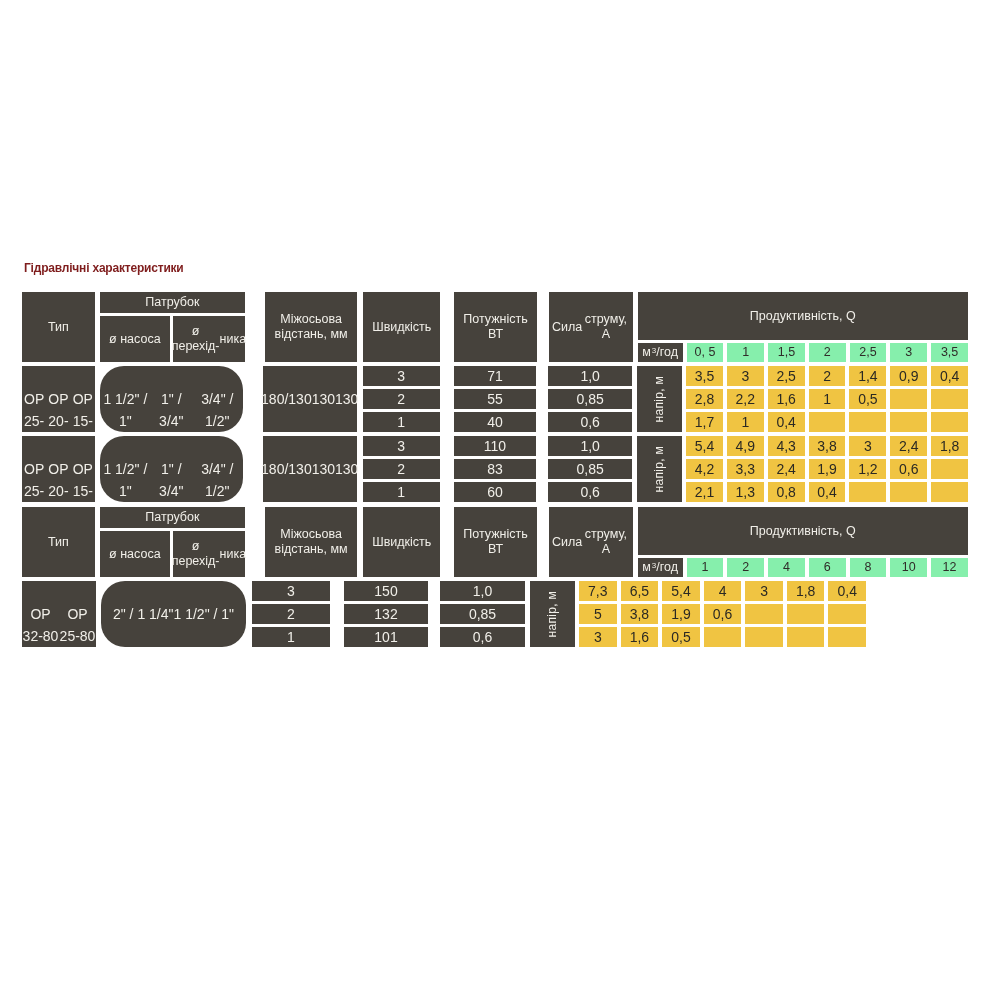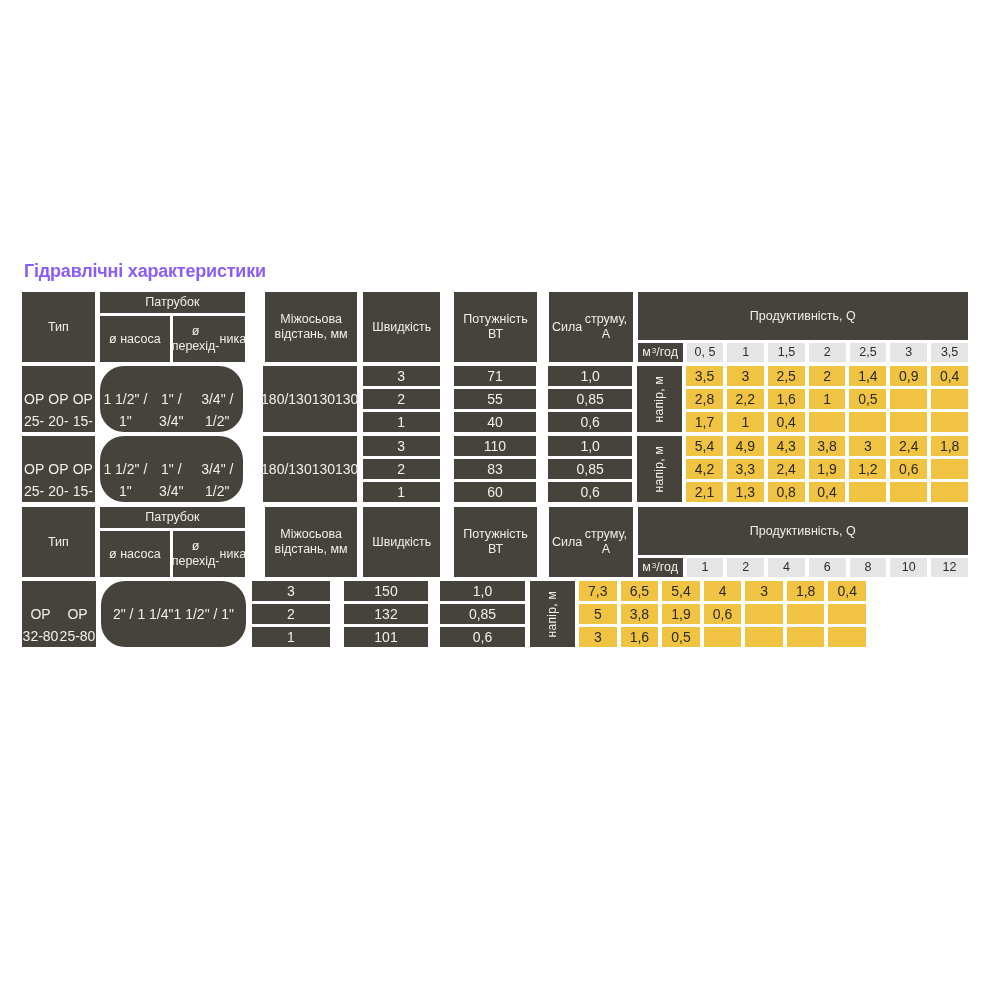--- a/index.html
+++ b/index.html
@@ -4,21 +4,21 @@
 <style>
   html,body{margin:0;padding:0;}
   body{
     width:1000px;height:1000px;background:#ffffff;
     font-family:"Liberation Sans","DejaVu Sans",sans-serif;
     -webkit-font-smoothing:antialiased;
   }
   .page{position:relative;width:1000px;height:1000px;background:#ffffff;overflow:hidden;}
   .title{
     position:absolute;left:24px;top:261px;
-    font-size:18px;font-weight:bold;color:#8b5cf6;letter-spacing:-0.2px;
+    font-size:12px;font-weight:bold;color:#7f1d1d;letter-spacing:-0.2px;
   }
   .tables{position:absolute;left:22px;top:292px;width:946px;}
 
   
   .cell{
     background:#46423c;color:#f1efe9;
     display:flex;align-items:center;justify-content:center;
     text-align:center;box-sizing:border-box;
     font-size:13px;line-height:15px;
   }
@@ -52,21 +52,21 @@
   .branch-group{display:flex;flex-direction:column;}
   .branch-top{height:21px;}
   .branch-sub{display:flex;height:46px;margin-top:3px;}
   .branch-sub .cell{height:46px;}
   .hdr .full{height:70px;padding:0 3px;}
   .prod-group{display:flex;flex-direction:column;}
   .prod-top{height:48px;}
   .prod-ticks{display:flex;height:19px;margin-top:3px;}
   .flow-label{width:45px;font-size:11.5px;}
   .flow-label sup{font-size:8px;line-height:8px;margin:0 0 4px 1px;}
-  .tick{flex:1;margin-left:4px;background:#e5e5e5;color:#2f2d29;font-size:14px;}
+  .tick{flex:1;margin-left:4px;background:#86efac;color:#2f2d29;font-size:14px;}
 
   
   .grp{height:66px;margin-top:4px;}
   .mlines{display:flex;flex-direction:row;justify-content:center;}
   .mlines div{height:22px;line-height:22px;font-size:14px;}
   .vstack{display:flex;flex-direction:column;}
   .mcell{height:20px;}
   .mcell + .mcell{margin-top:3px;}
   .prod-body{display:flex;}
   .head-label{width:45px;height:66px;}

